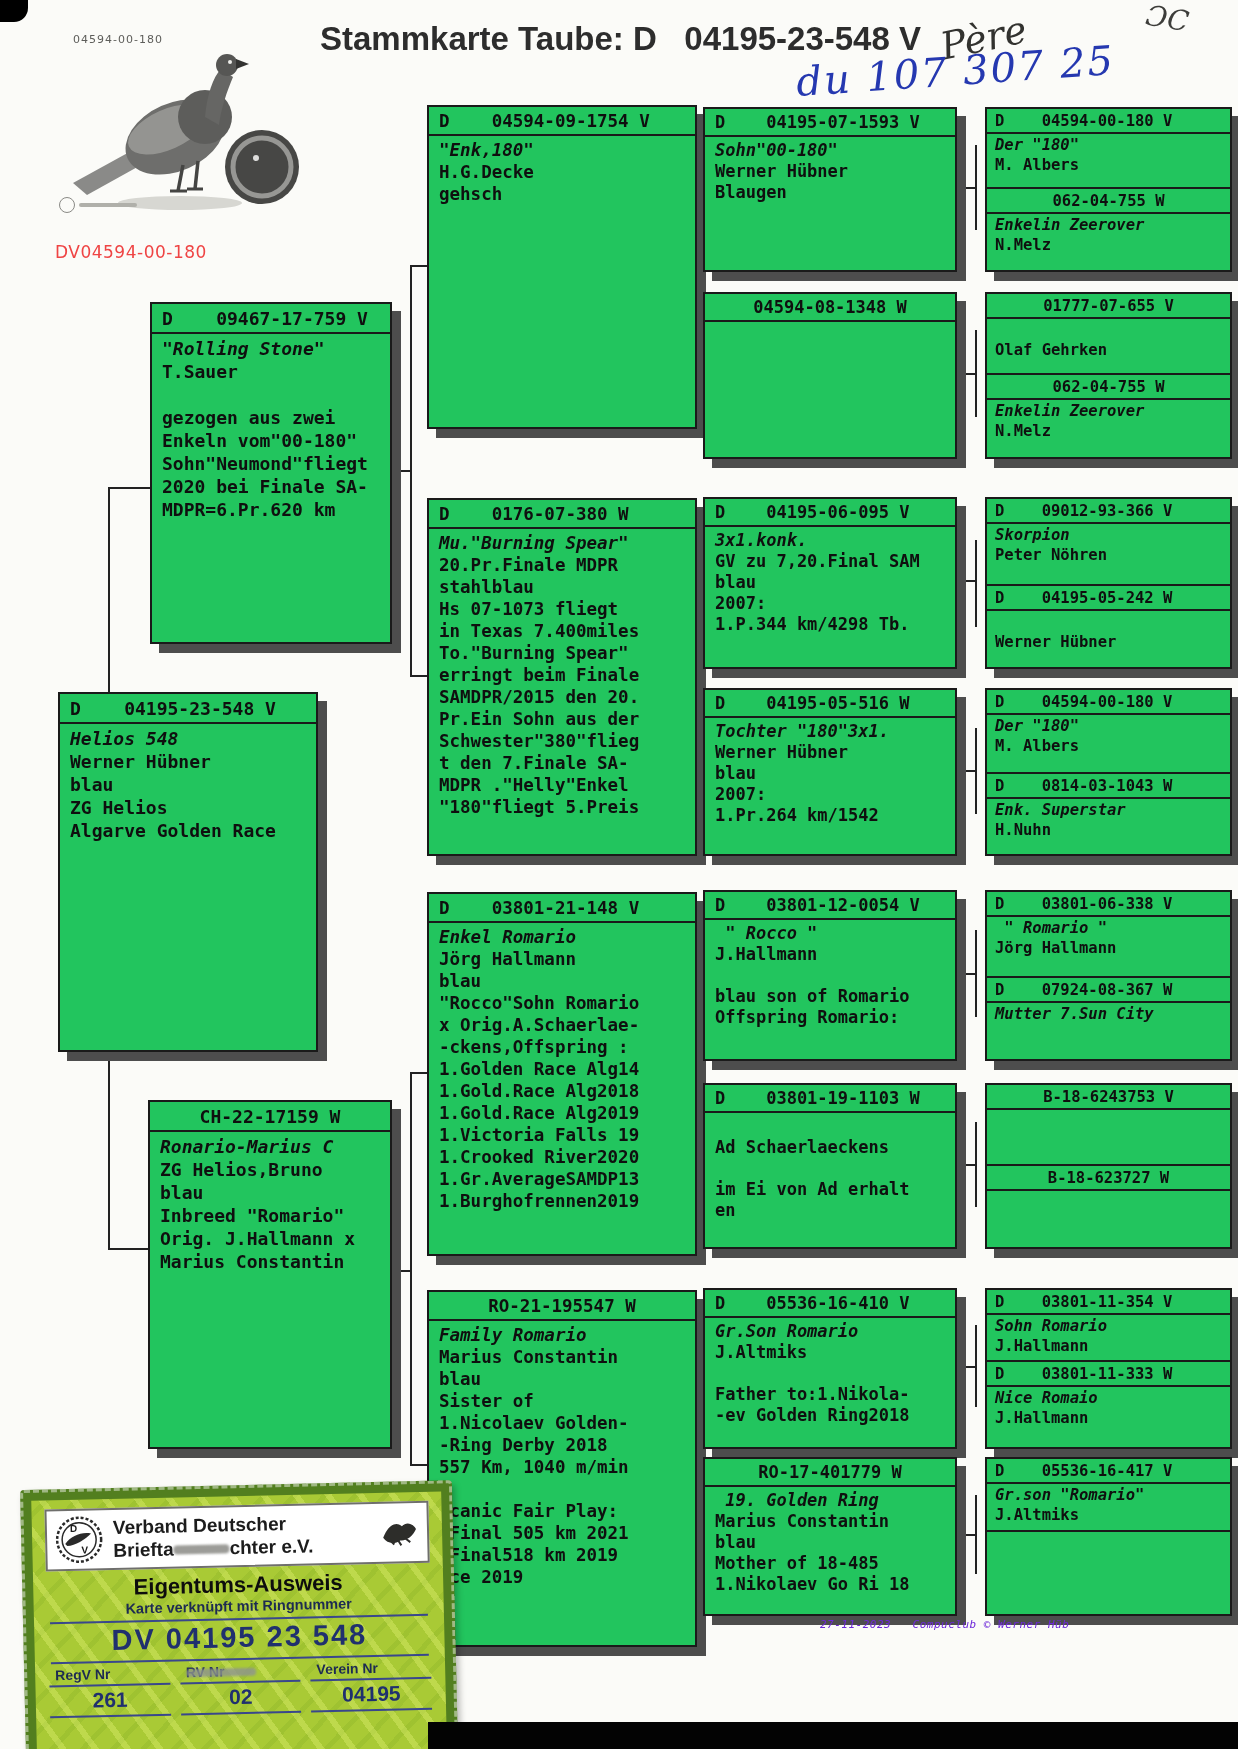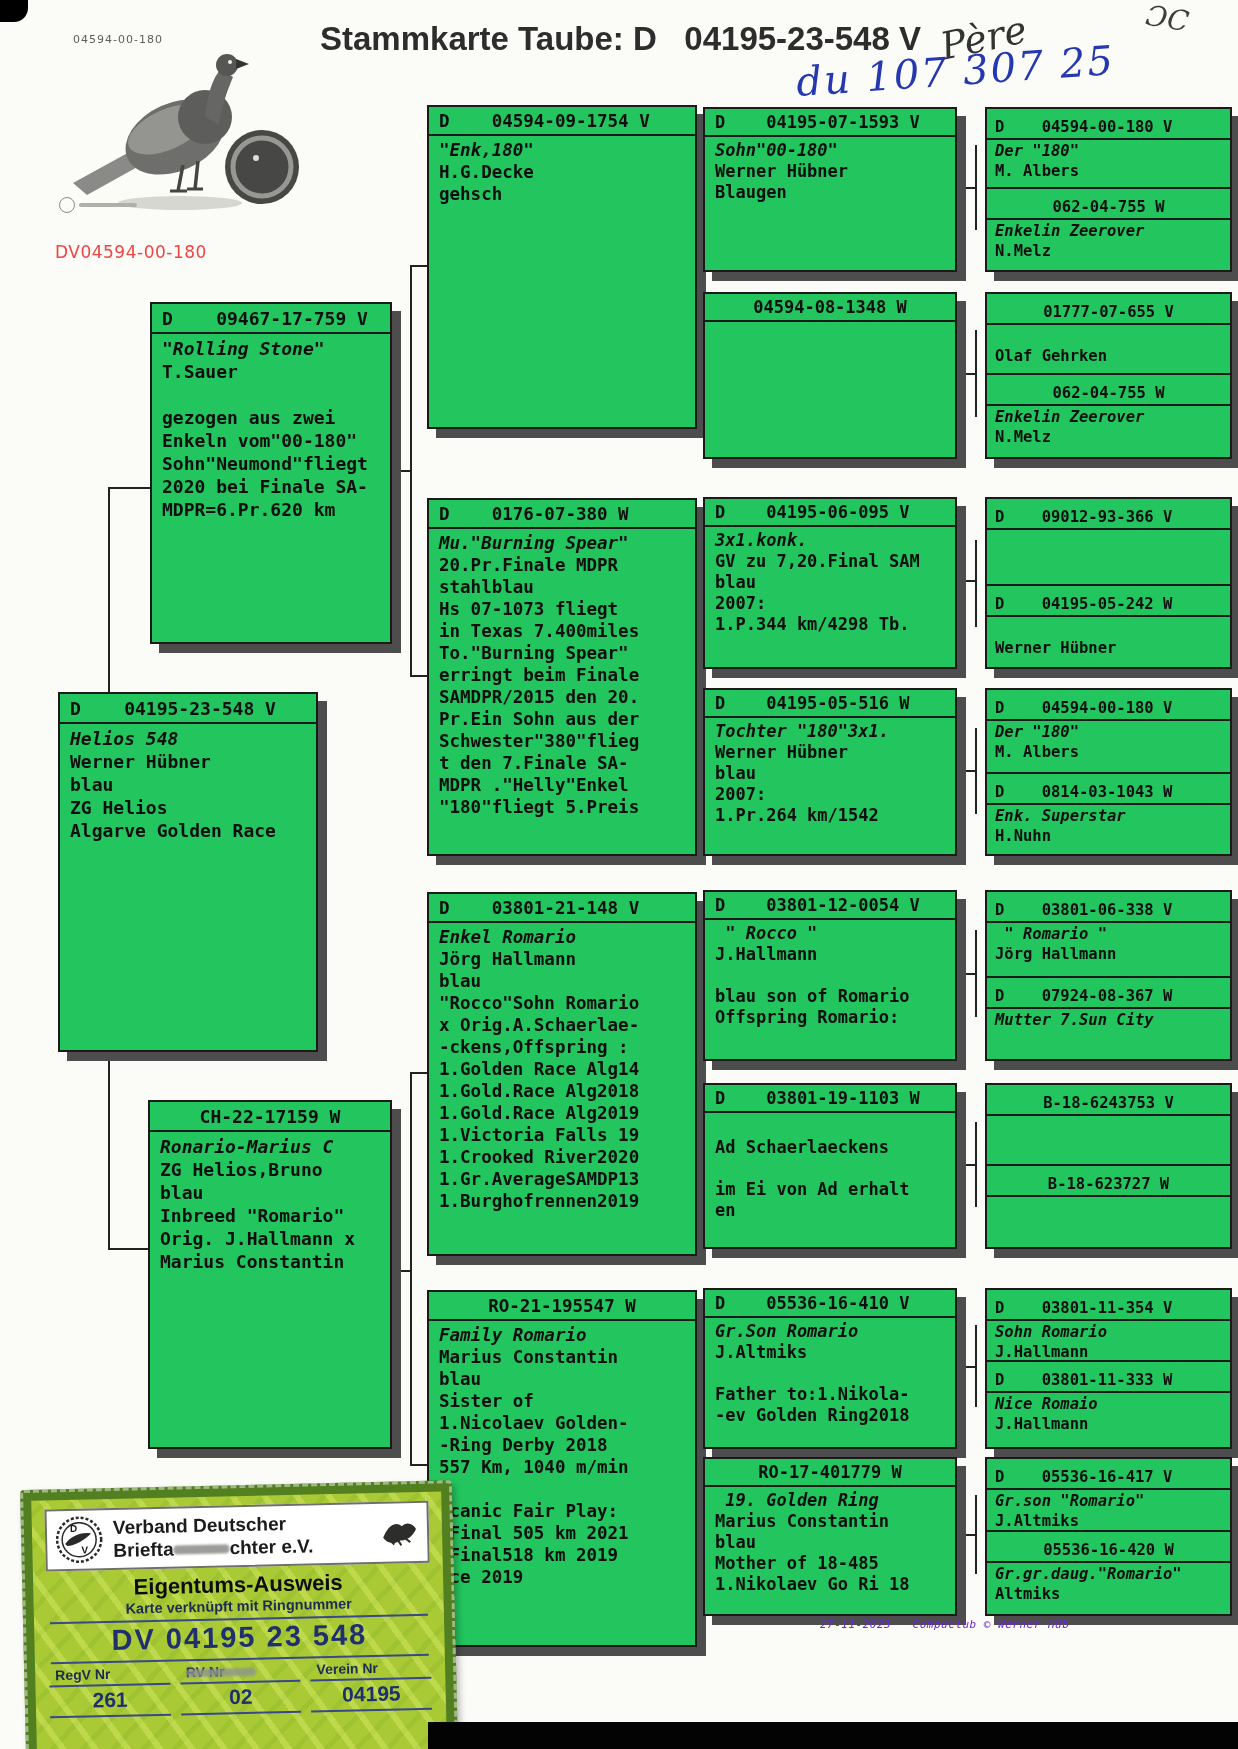--- a/index.html
+++ b/index.html
@@ -10,21 +10,21 @@
         font-weight:bold;z-index:2;overflow:hidden;}
   .ring{white-space:pre;padding:3px 10px 2px;border-bottom:2px solid #1a1a1a;}
   .ring.c{text-align:center;white-space:normal;}
   .blines{padding:3px 10px 0;white-space:pre;}
   .blines div{min-height:1em;}
   .blines .it{font-style:italic;}
   .g1 .ring,.g1 .blines{font-size:18px;line-height:23px;}
   .g2 .ring,.g2 .blines{font-size:17.5px;line-height:22px;}
   .g3 .ring,.g3 .blines{font-size:17px;line-height:21px;}
   .g4 .ring,.g4 .blines{font-size:15.5px;line-height:20px;}
-  .g4 .ring{padding:8px 8px 1px;}
+  .g4 .ring{padding:2px 8px 1px;}
   .g4 .blines{padding:1px 8px 0;}
   .sub.t{border-bottom:2px solid #1a1a1a;overflow:hidden;}
   
   .vl,.hl{position:absolute;background:#222;z-index:1;display:block;}
   .vl{width:2px;} .hl{height:2px;}
   
   .title{position:absolute;left:320px;top:20px;font-family:"Liberation Sans",sans-serif;
          font-size:33px;font-weight:600;color:#2d2d2d;white-space:pre;z-index:3;}
   .hand{position:absolute;font-family:"DejaVu Serif",serif;font-style:italic;z-index:4;}
   .hand.pere{left:940px;top:16px;font-size:38px;color:#32322f;transform:rotate(-12deg);}
@@ -237,20 +237,21 @@
       <div class="blines"><div>&nbsp;</div><div>Olaf Gehrken</div></div>
     </div>
     <div class="sub b">
       <div class="ring c">062-04-755 W</div>
       <div class="blines"><div class="it">Enkelin Zeerover</div><div>N.Melz</div></div>
     </div>
   </div>
   <div class="pbox g4" style="left:985px;top:497px;width:243px;height:168px">
     <div class="sub t" style="height:85px">
       <div class="ring">D    09012-93-366 V</div>
+      <div class="blines"><div class="it">Skorpion</div><div>Peter Nöhren</div></div>
     </div>
     <div class="sub b">
       <div class="ring">D    04195-05-242 W</div>
       <div class="blines"><div>&nbsp;</div><div>Werner Hübner</div></div>
     </div>
   </div>
   <div class="pbox g4" style="left:985px;top:688px;width:243px;height:164px">
     <div class="sub t" style="height:82px">
       <div class="ring">D    04594-00-180 V</div>
       <div class="blines"><div class="it">Der "180"</div><div>M. Albers</div></div>
@@ -287,24 +288,20 @@
     </div>
     <div class="sub b">
       <div class="ring">D    03801-11-333 W</div>
       <div class="blines"><div class="it">Nice Romaio</div><div>J.Hallmann</div></div>
     </div>
   </div>
   <div class="pbox g4" style="left:985px;top:1457px;width:243px;height:155px">
     <div class="sub t" style="height:71px">
       <div class="ring">D    05536-16-417 V</div>
       <div class="blines"><div class="it">Gr.son "Romario"</div><div>J.Altmiks</div></div>
-    </div>
-    <div class="sub b">
-      <div class="ring c">05536-16-420 W</div>
-      <div class="blines"><div class="it">Gr.gr.daug."Romario"</div><div>Altmiks</div></div>
     </div>
   </div>
 
   <div class="footer"><span>27-11-2023</span>   <span>Compuclub © Werner Hüb</span></div>
 
   <div class="card">
     <div class="card-head">
       <svg width="48" height="48" viewBox="0 0 48 48">
         <circle cx="24" cy="24" r="22" fill="#fff" stroke="#2a2a2a" stroke-width="2.5" stroke-dasharray="3 2"></circle>
         <circle cx="24" cy="24" r="17" fill="none" stroke="#2a2a2a" stroke-width="1.5"></circle>

